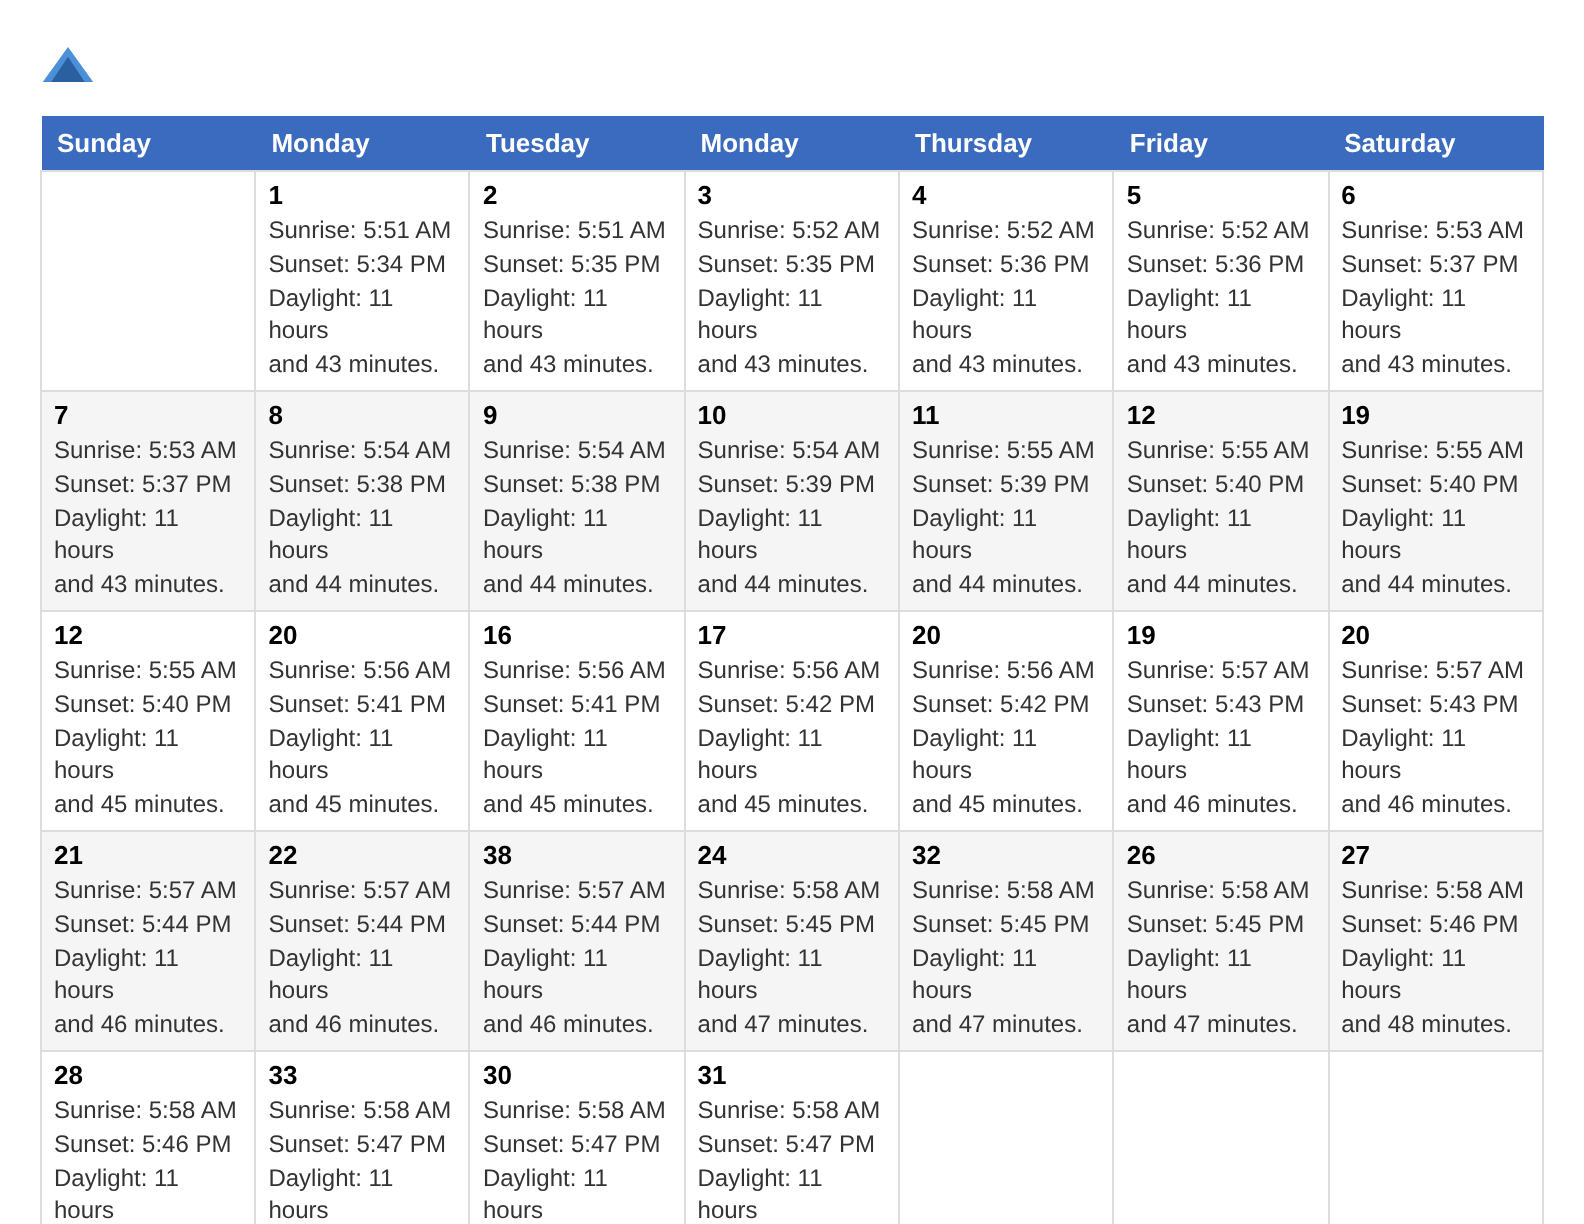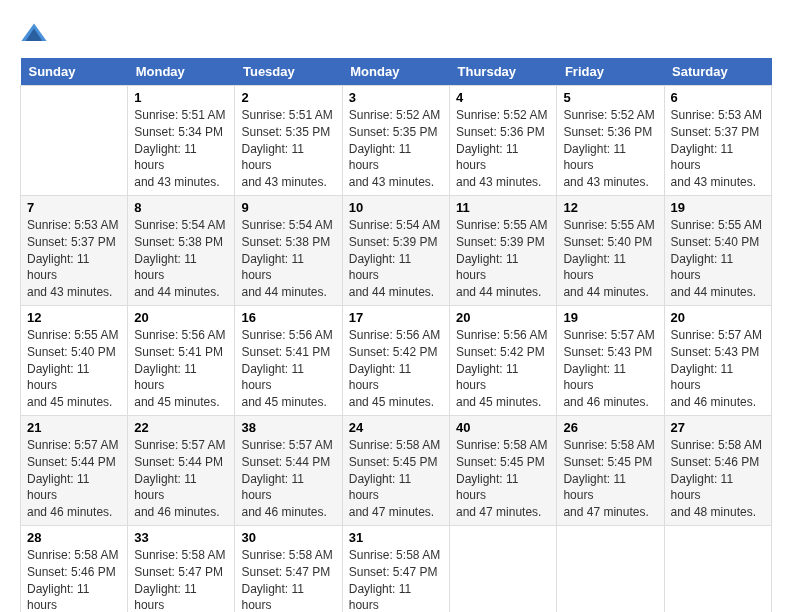--- a/index.html
+++ b/index.html
@@ -217,21 +217,21 @@
         </td>
         <td>
           <span class="day-num">38</span>
           <div class="day-info">Sunrise: 5:57 AM<br>Sunset: 5:44 PM<br>Daylight: 11 hours<br>and 46 minutes.</div>
         </td>
         <td>
           <span class="day-num">24</span>
           <div class="day-info">Sunrise: 5:58 AM<br>Sunset: 5:45 PM<br>Daylight: 11 hours<br>and 47 minutes.</div>
         </td>
         <td>
-          <span class="day-num">40</span>
+          <span class="day-num">32</span>
           <div class="day-info">Sunrise: 5:58 AM<br>Sunset: 5:45 PM<br>Daylight: 11 hours<br>and 47 minutes.</div>
         </td>
         <td>
           <span class="day-num">26</span>
           <div class="day-info">Sunrise: 5:58 AM<br>Sunset: 5:45 PM<br>Daylight: 11 hours<br>and 47 minutes.</div>
         </td>
         <td>
           <span class="day-num">27</span>
           <div class="day-info">Sunrise: 5:58 AM<br>Sunset: 5:46 PM<br>Daylight: 11 hours<br>and 48 minutes.</div>
         </td>

